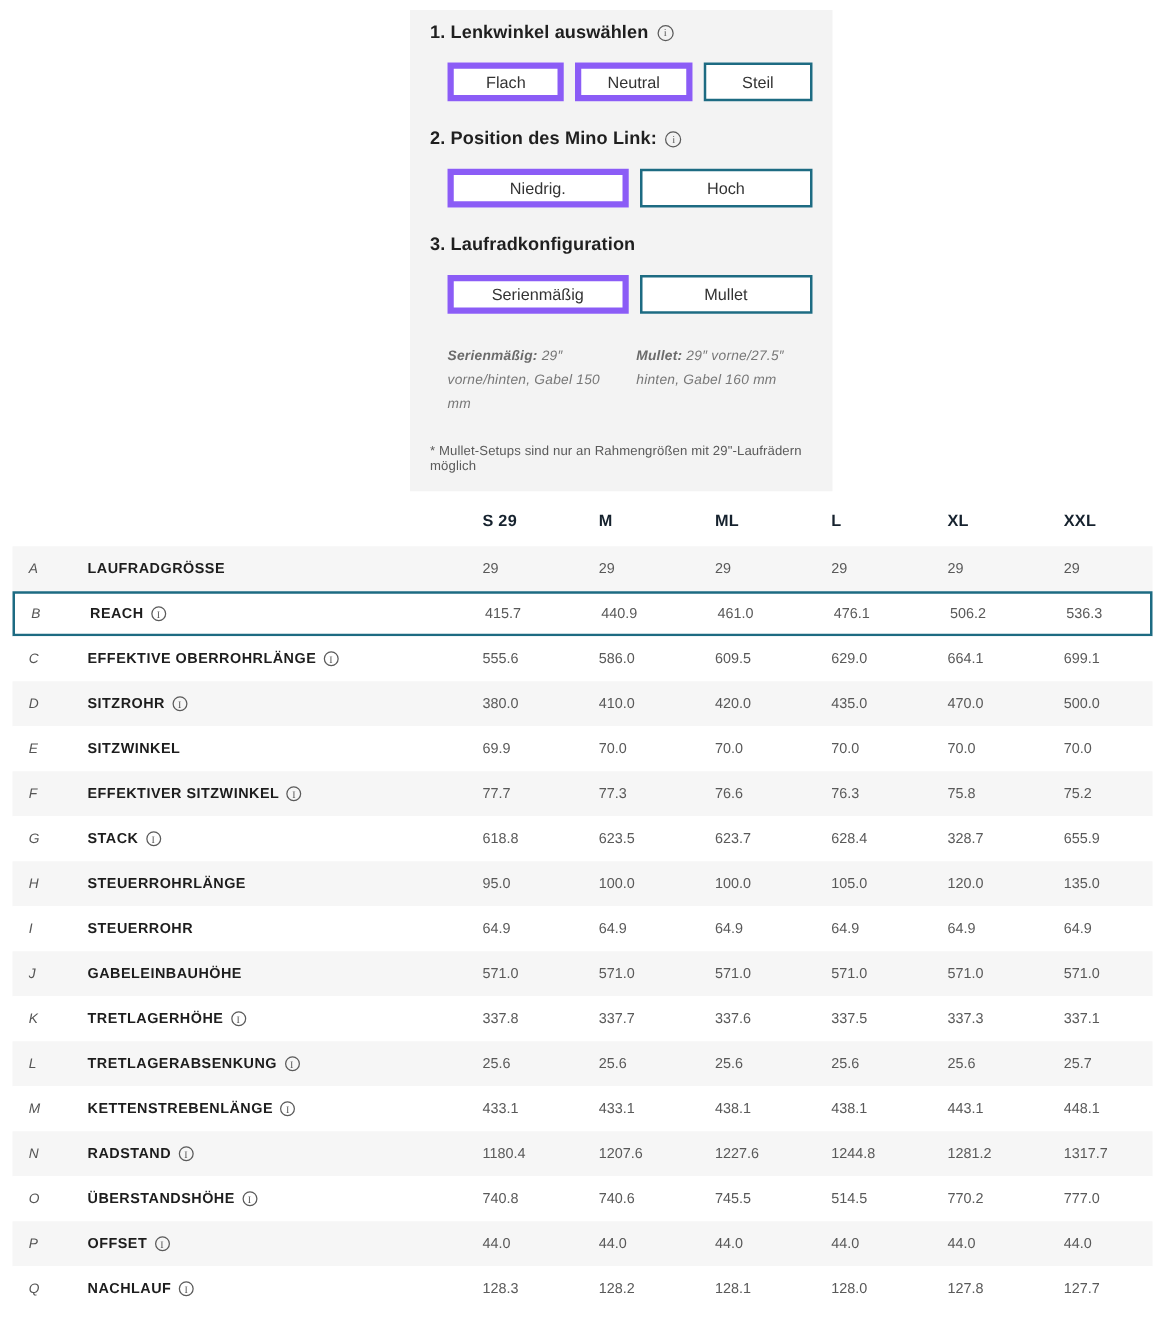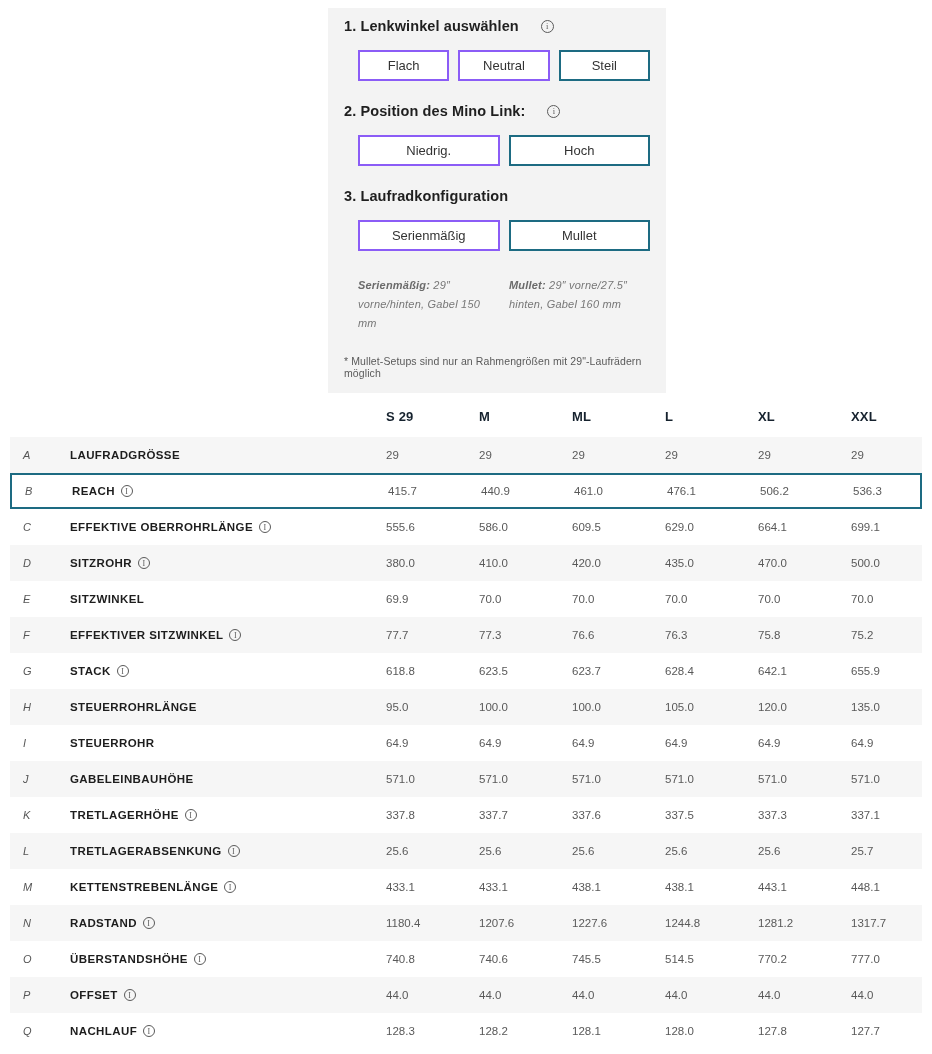--- a/index.html
+++ b/index.html
@@ -7,25 +7,25 @@
   body { position:relative; height:1054px; overflow:hidden; color:#212529; }
 
   
   .config-panel {
     position:absolute; left:328px; top:8px; width:338px; min-height:380px;
     background:#f3f3f3; padding:10px 16px 14px 16px;
   }
   .section { margin-bottom:22px; }
   .section-title {
     font-size:14.5px; font-weight:bold; color:#1f1f1f; letter-spacing:0.1px;
-    display:flex; align-items:center; gap:22px; margin-bottom:16px;text-align:center;
+    display:flex; align-items:center; gap:7px; margin-bottom:16px;text-align:center;
   }
   .options-row { display:flex; gap:9px; margin-left:14px; }
   .opt-btn {
-    background:#ffffff; border:2px solid #8b5cf6; height:31px;
+    background:#ffffff; border:5px solid #8b5cf6; height:31px;
     display:flex; align-items:center; justify-content:center;
     font-size:13px; color:#333; cursor:pointer; flex:1 1 0;
   }
   .opt-btn.selected { border:2px solid var(--accent); }
   .desc-row { display:flex; gap:10px; margin-left:14px; margin-top:25px; }
   .desc-col {
     flex:1 1 0; font-style:italic; font-size:11px; color:#777;
     line-height:19px; letter-spacing:0.2px;
   }
   .desc-col b { font-weight:bold; font-style:italic; color:#6b6b6b; }
@@ -192,21 +192,21 @@
       <div class="geo-grid-row geo-row">
         <div class="cell-letter">G</div>
         <div class="cell-label">
           <span>STACK</span>
           <span class="info-icon">i</span>
         </div>
         <div class="cell-value">618.8</div>
         <div class="cell-value">623.5</div>
         <div class="cell-value">623.7</div>
         <div class="cell-value">628.4</div>
-        <div class="cell-value">642.1</div>
+        <div class="cell-value">328.7</div>
         <div class="cell-value">655.9</div>
       </div>
       <div class="geo-grid-row geo-row shaded">
         <div class="cell-letter">H</div>
         <div class="cell-label">
           <span>STEUERROHRLÄNGE</span>
         </div>
         <div class="cell-value">95.0</div>
         <div class="cell-value">100.0</div>
         <div class="cell-value">100.0</div>

